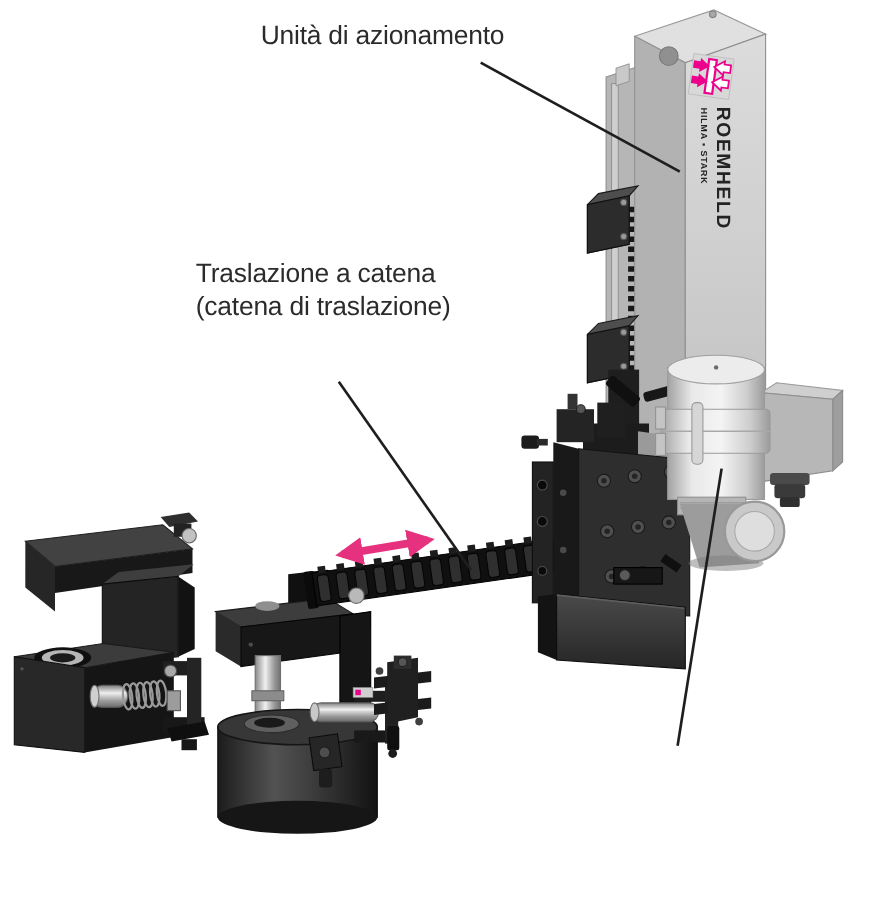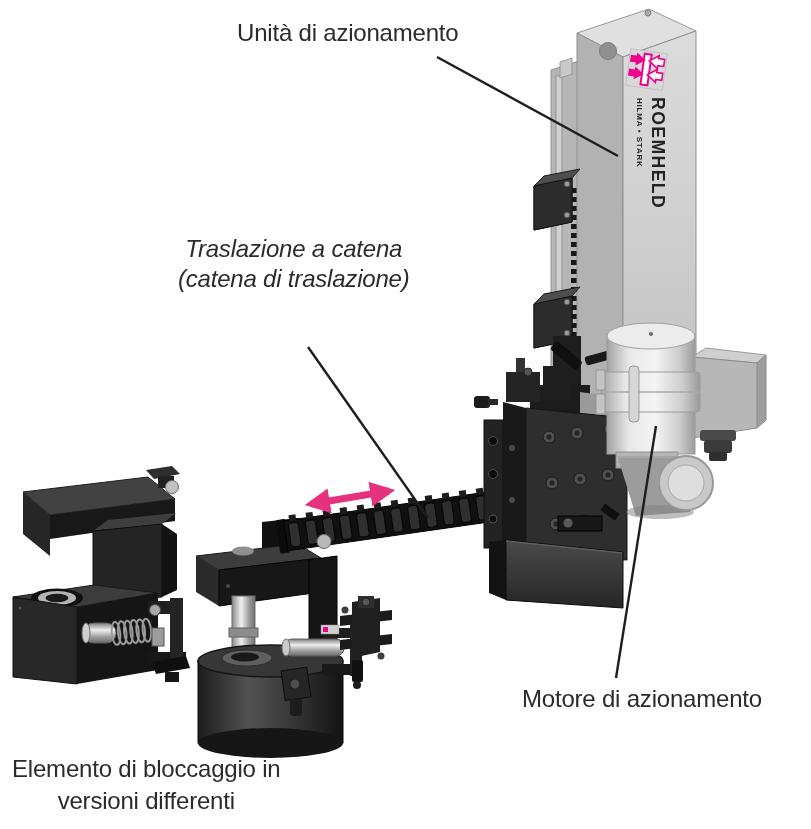--- a/index.html
+++ b/index.html
@@ -4,23 +4,23 @@
 <style>
   html,body{margin:0;padding:0;background:#ffffff;}
   #stage{
     position:relative;width:811px;height:829px;background:#ffffff;
     font-family:"Liberation Sans", sans-serif;overflow:hidden;
   }
   .label{
     position:absolute;color:#2b2b2b;font-size:24px;line-height:30px;
     letter-spacing:-0.2px;white-space:nowrap;
   }
-  .label span{display:block;text-align:center;}
+  .label span{display:block;}
   #drive-unit-label{left:237px;top:18px;}
-  #chain-label{left:178px;top:234px;font-style:italic;}
+  #chain-label{left:178px;top:234px;}
   #motor-label{left:522px;top:684px;}
   #clamp-label{left:12px;top:753px;line-height:32px;}
   svg{position:absolute;left:0;top:0;}
   text.brand{font-family:"Liberation Sans",sans-serif;font-weight:bold;fill:#232323;}
 </style>
 </head>
 <body>
 
 <div id="stage">
 
@@ -339,22 +339,15 @@
 
   <div class="label" id="drive-unit-label">
     <span>Unità di azionamento</span>
   </div>
 
   <div class="label" id="chain-label">
     <span>Traslazione a catena</span>
     <span>(catena di traslazione)</span>
   </div>
 
-  <div class="label" id="motor-label">
-    <span>Motore di azionamento</span>
-  </div>
-
-  <div class="label" id="clamp-label">
-    <span>Elemento di bloccaggio in</span>
-    <span>versioni differenti</span>
-  </div>
+
 
 </div>
 
 </body></html>

